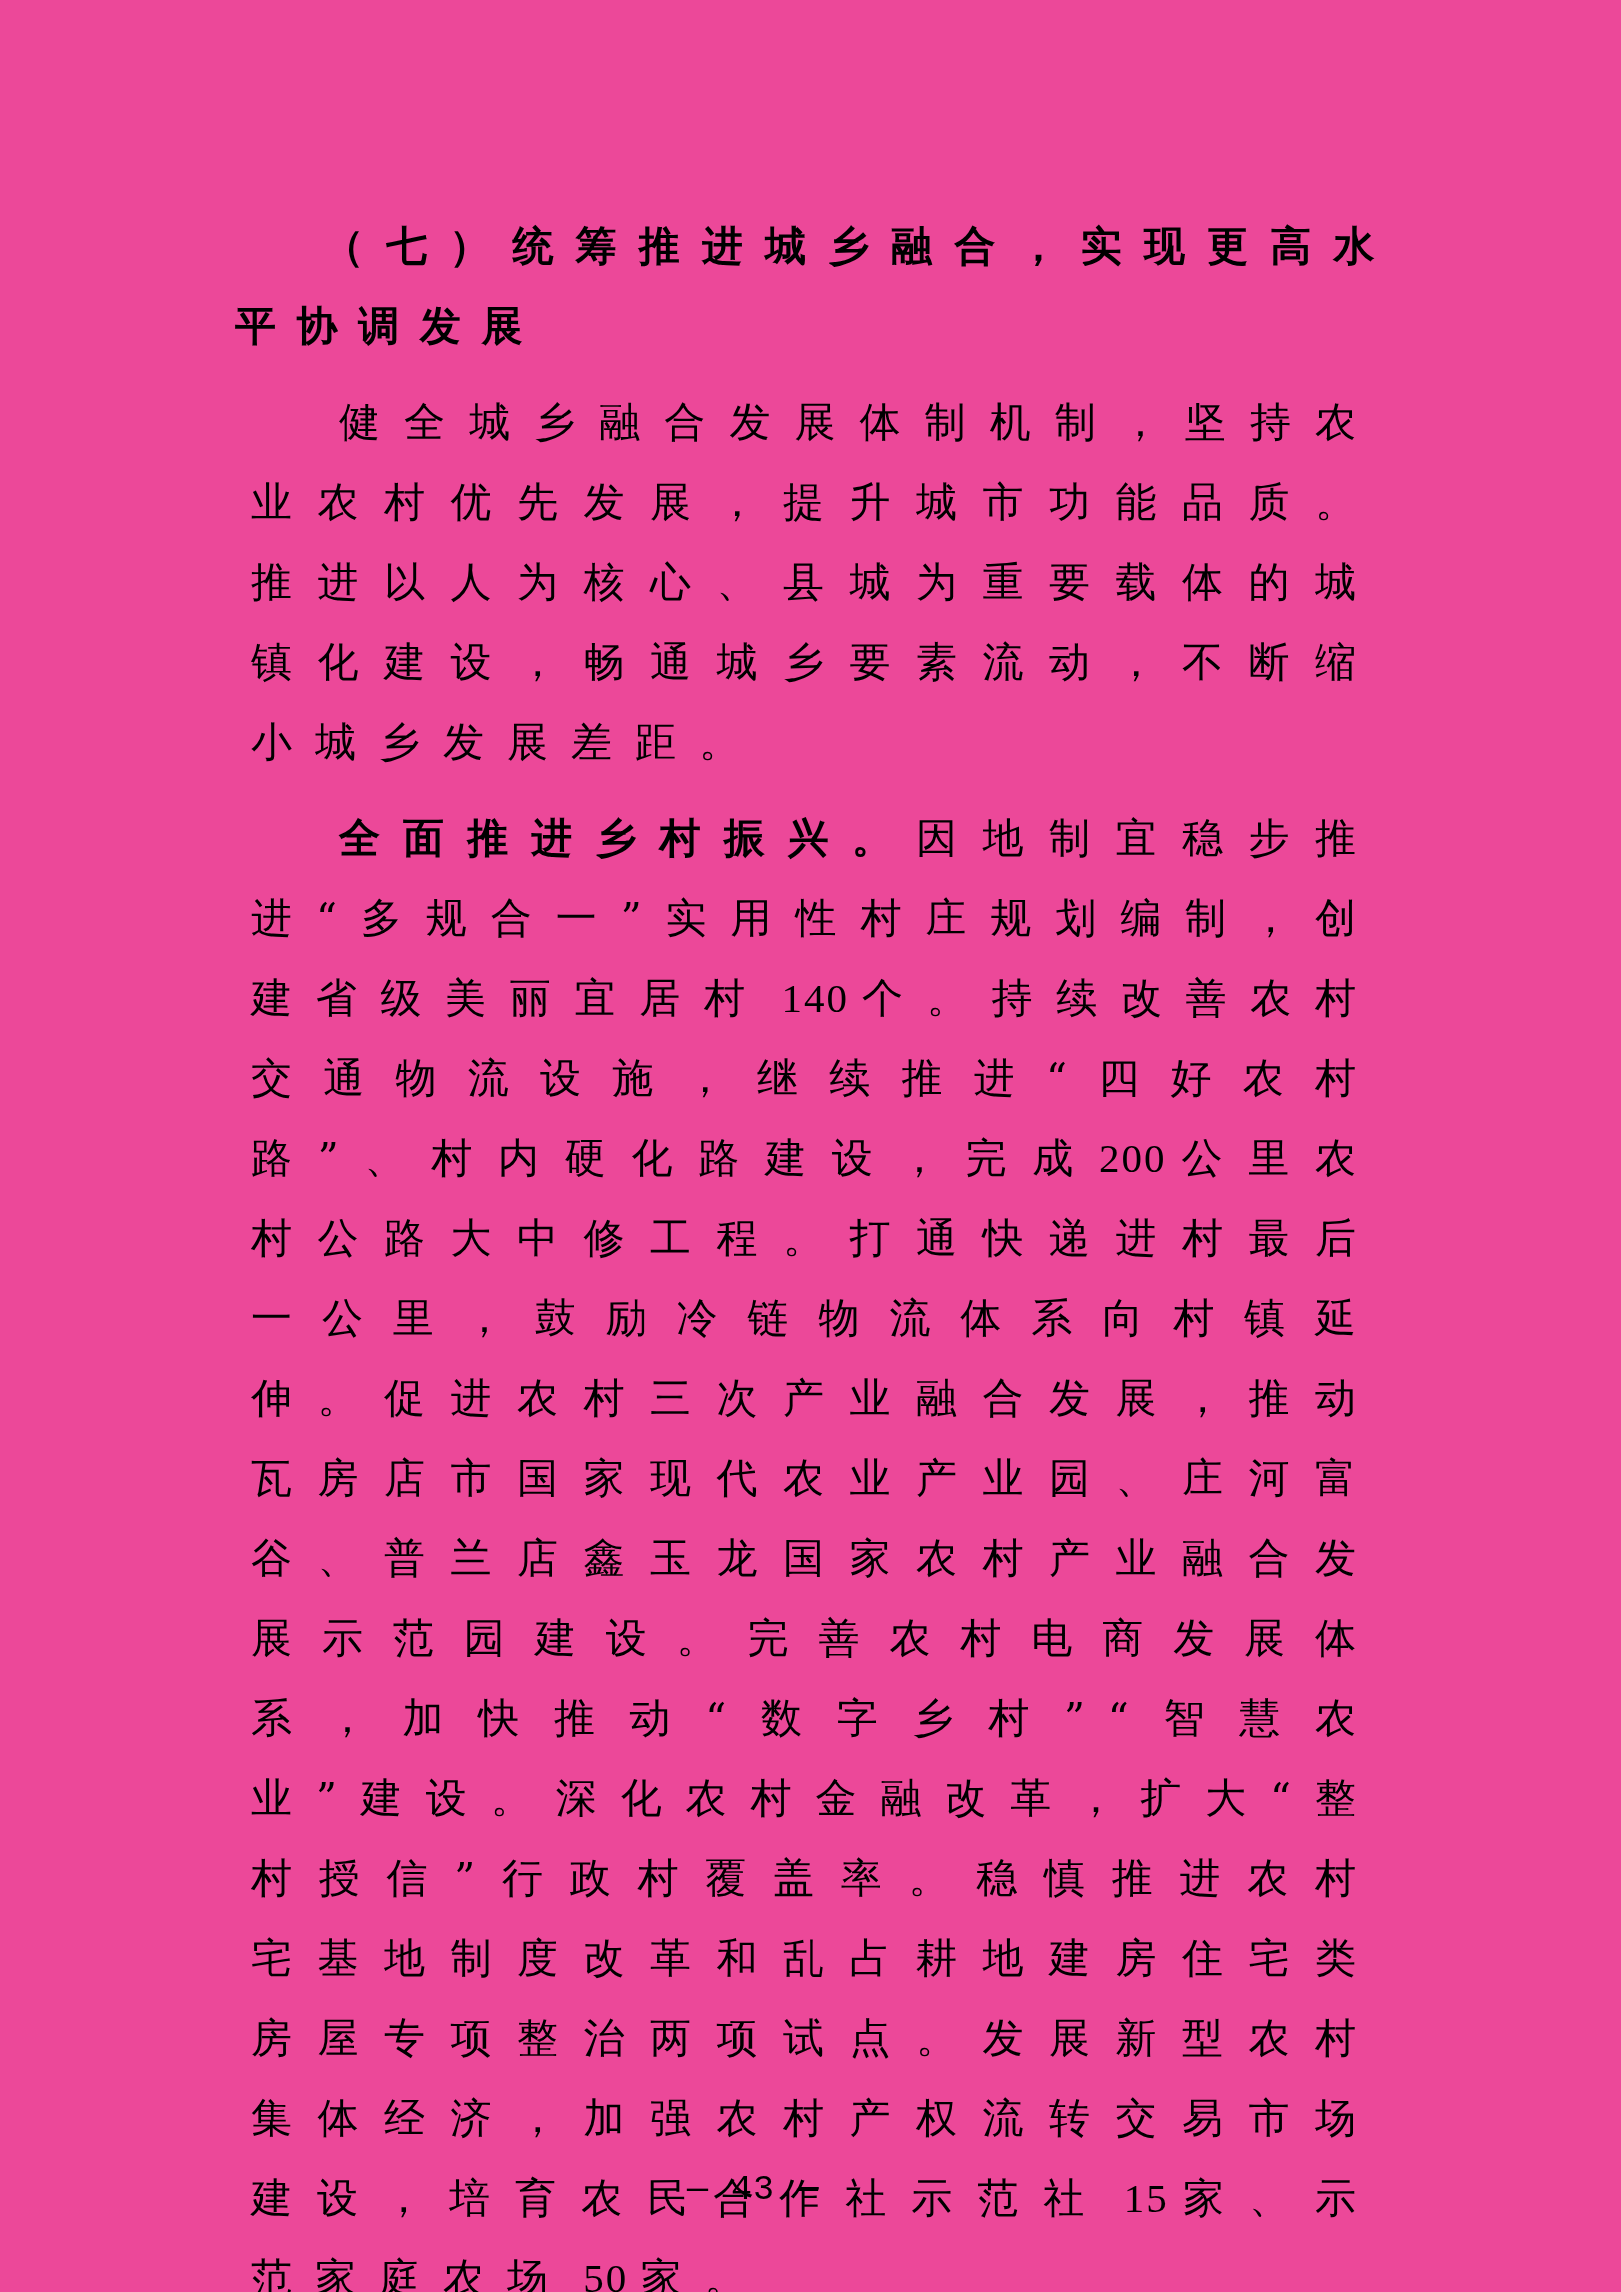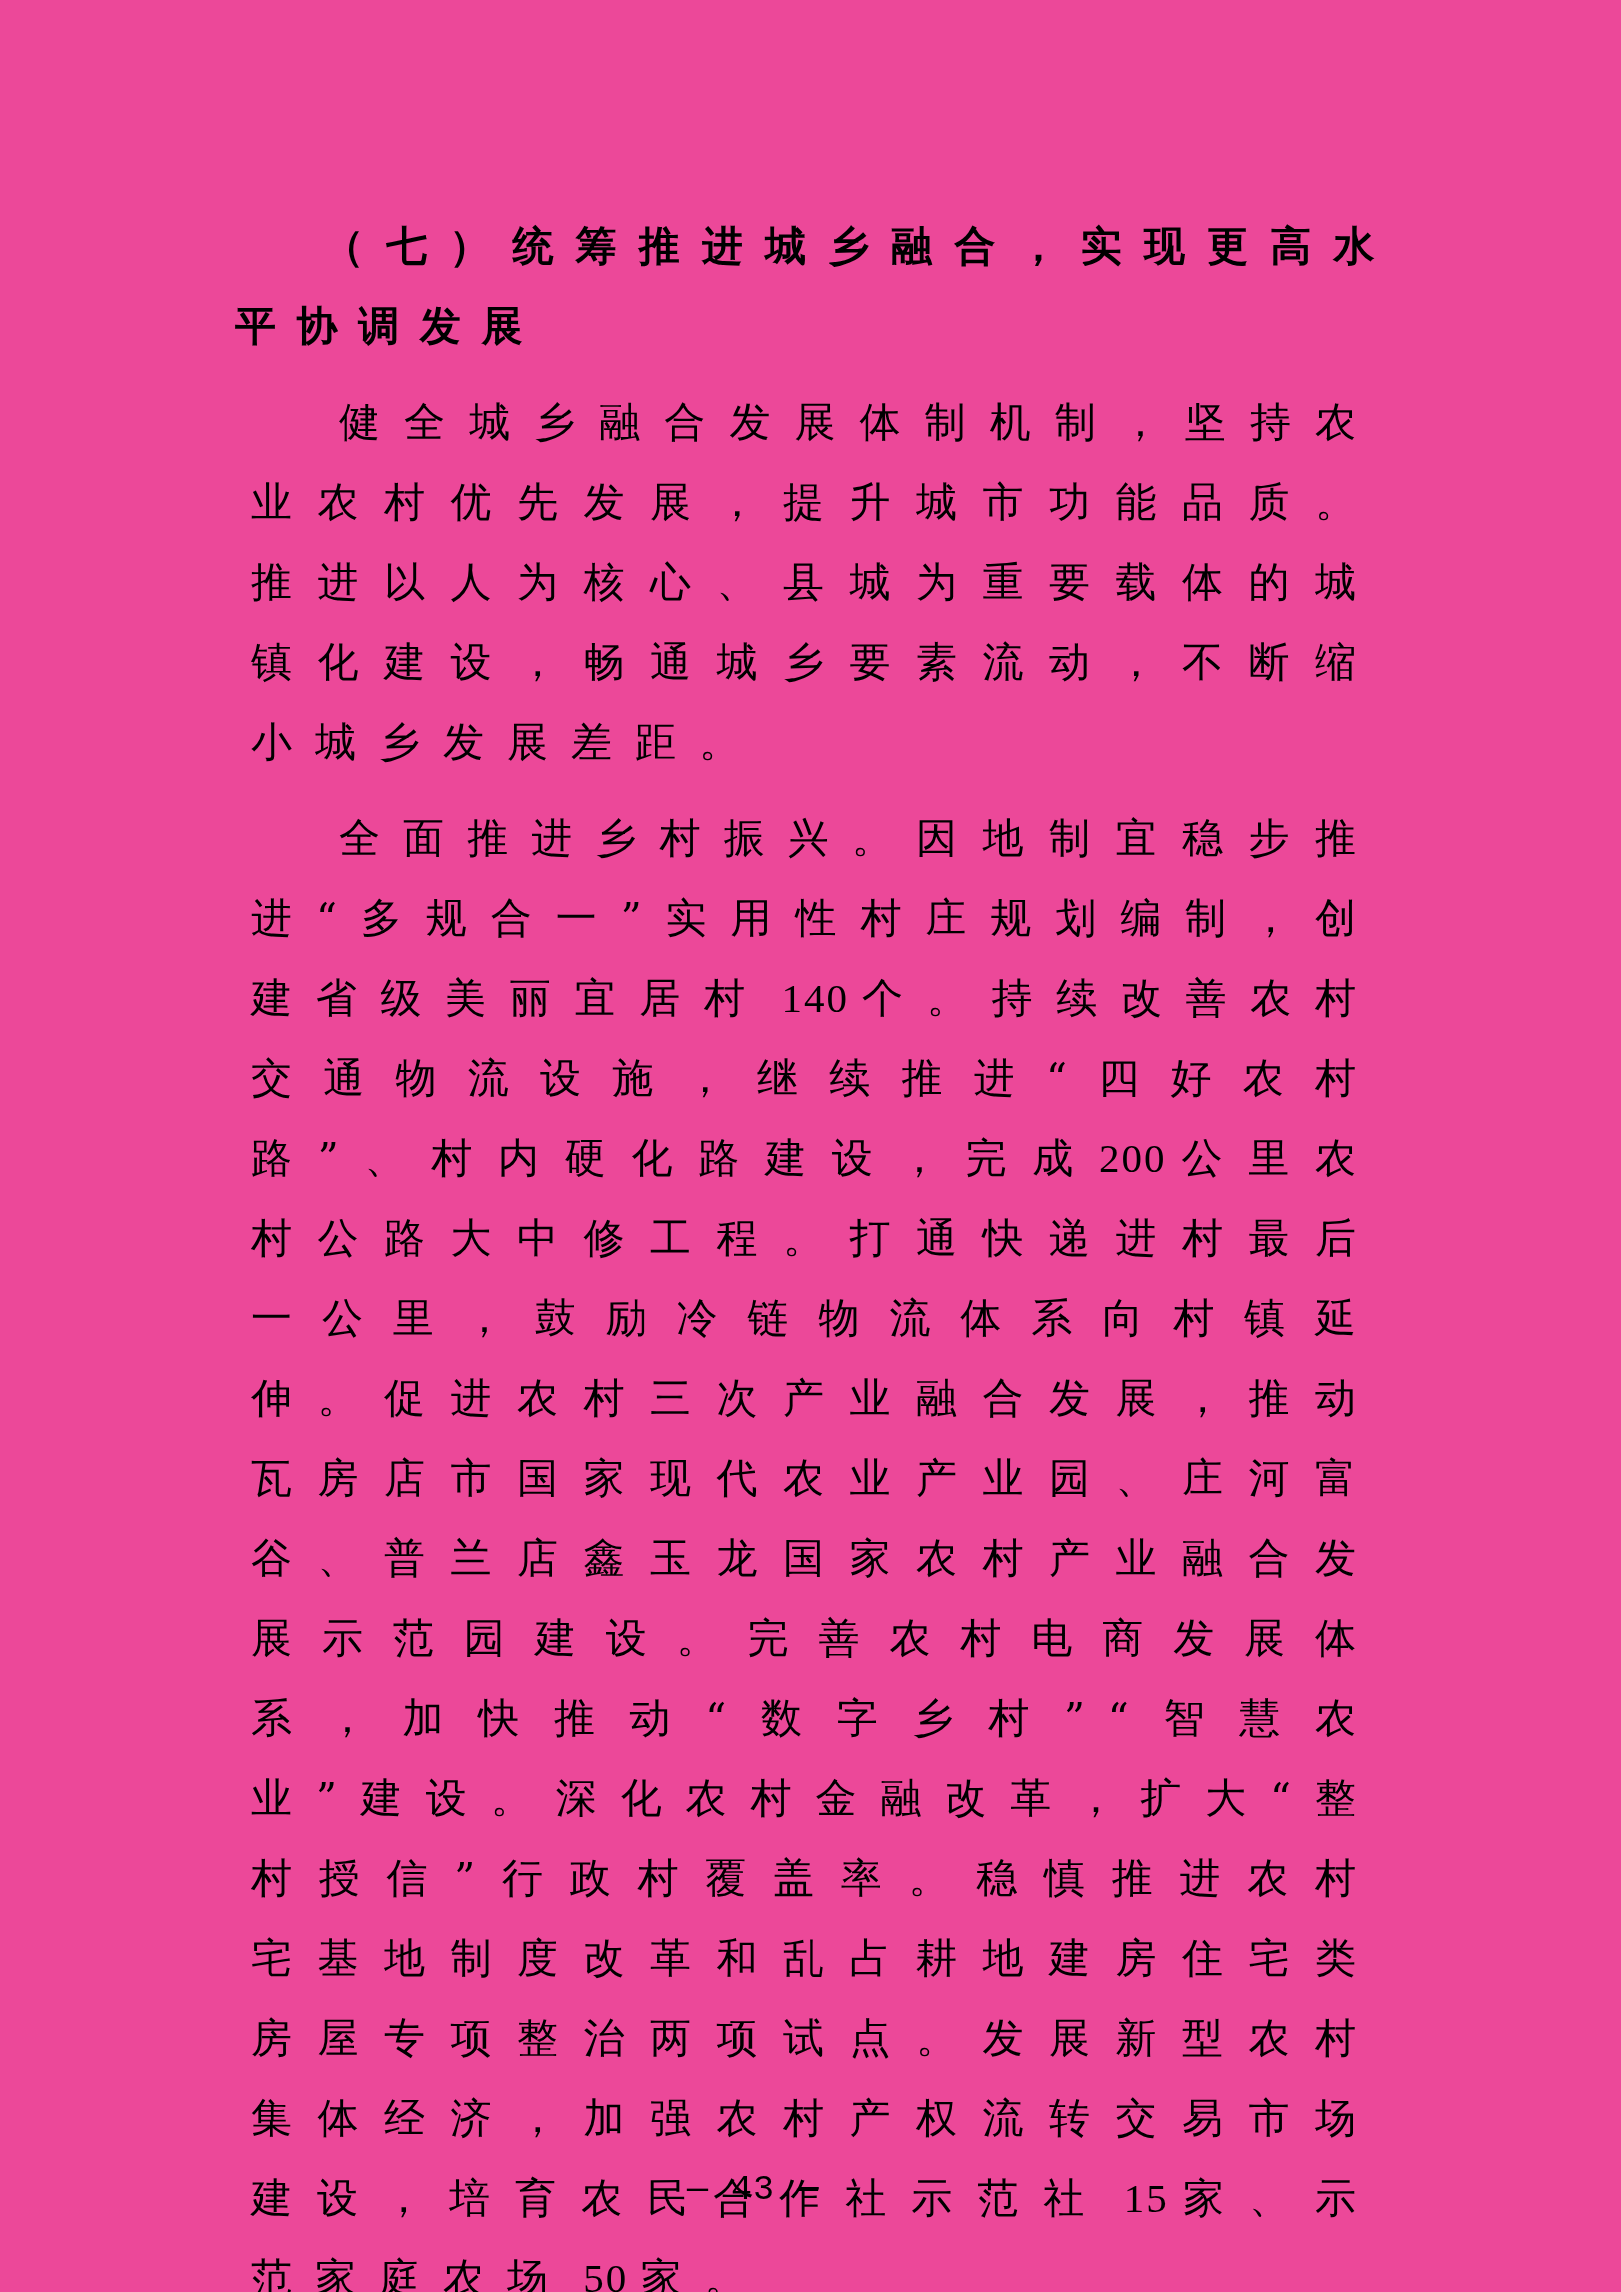--- a/index.html
+++ b/index.html
@@ -10,21 +10,21 @@
     font-family: "DejaVu Serif", "Liberation Serif", serif;
     font-size: 41px; line-height: 80px; letter-spacing: 23px;
     text-align: justify; text-justify: inter-character;
   }
   .heading {
     font-family: "DejaVu Sans", "Liberation Sans", sans-serif;
     font-weight: bold; font-size: 41px; letter-spacing: 20.6px;
     text-indent: 88px; margin: 0 0 5.9px 0; line-height: 80px;
   }
   .para { margin: 16px; text-indent: 88px; text-align: justify; }
-  .lead { font-family: "DejaVu Sans", "Liberation Sans", sans-serif; font-weight: normal; letter-spacing: 20.6px; }
+  .lead { font-family: "DejaVu Sans", "Liberation Sans", sans-serif; font-weight: bold; letter-spacing: 20.6px; }
   .num { font-family: Liberation Serif, serif; letter-spacing: 2px; }
   .footer {
     position: absolute; left: 0; width: 1506px; top: 2170px; text-align: center;
     font-family: Liberation Mono, monospace; font-size: 35px; letter-spacing: 1px;
   }
 </style>
 </head>
 <body>
 
 <div class="page">

